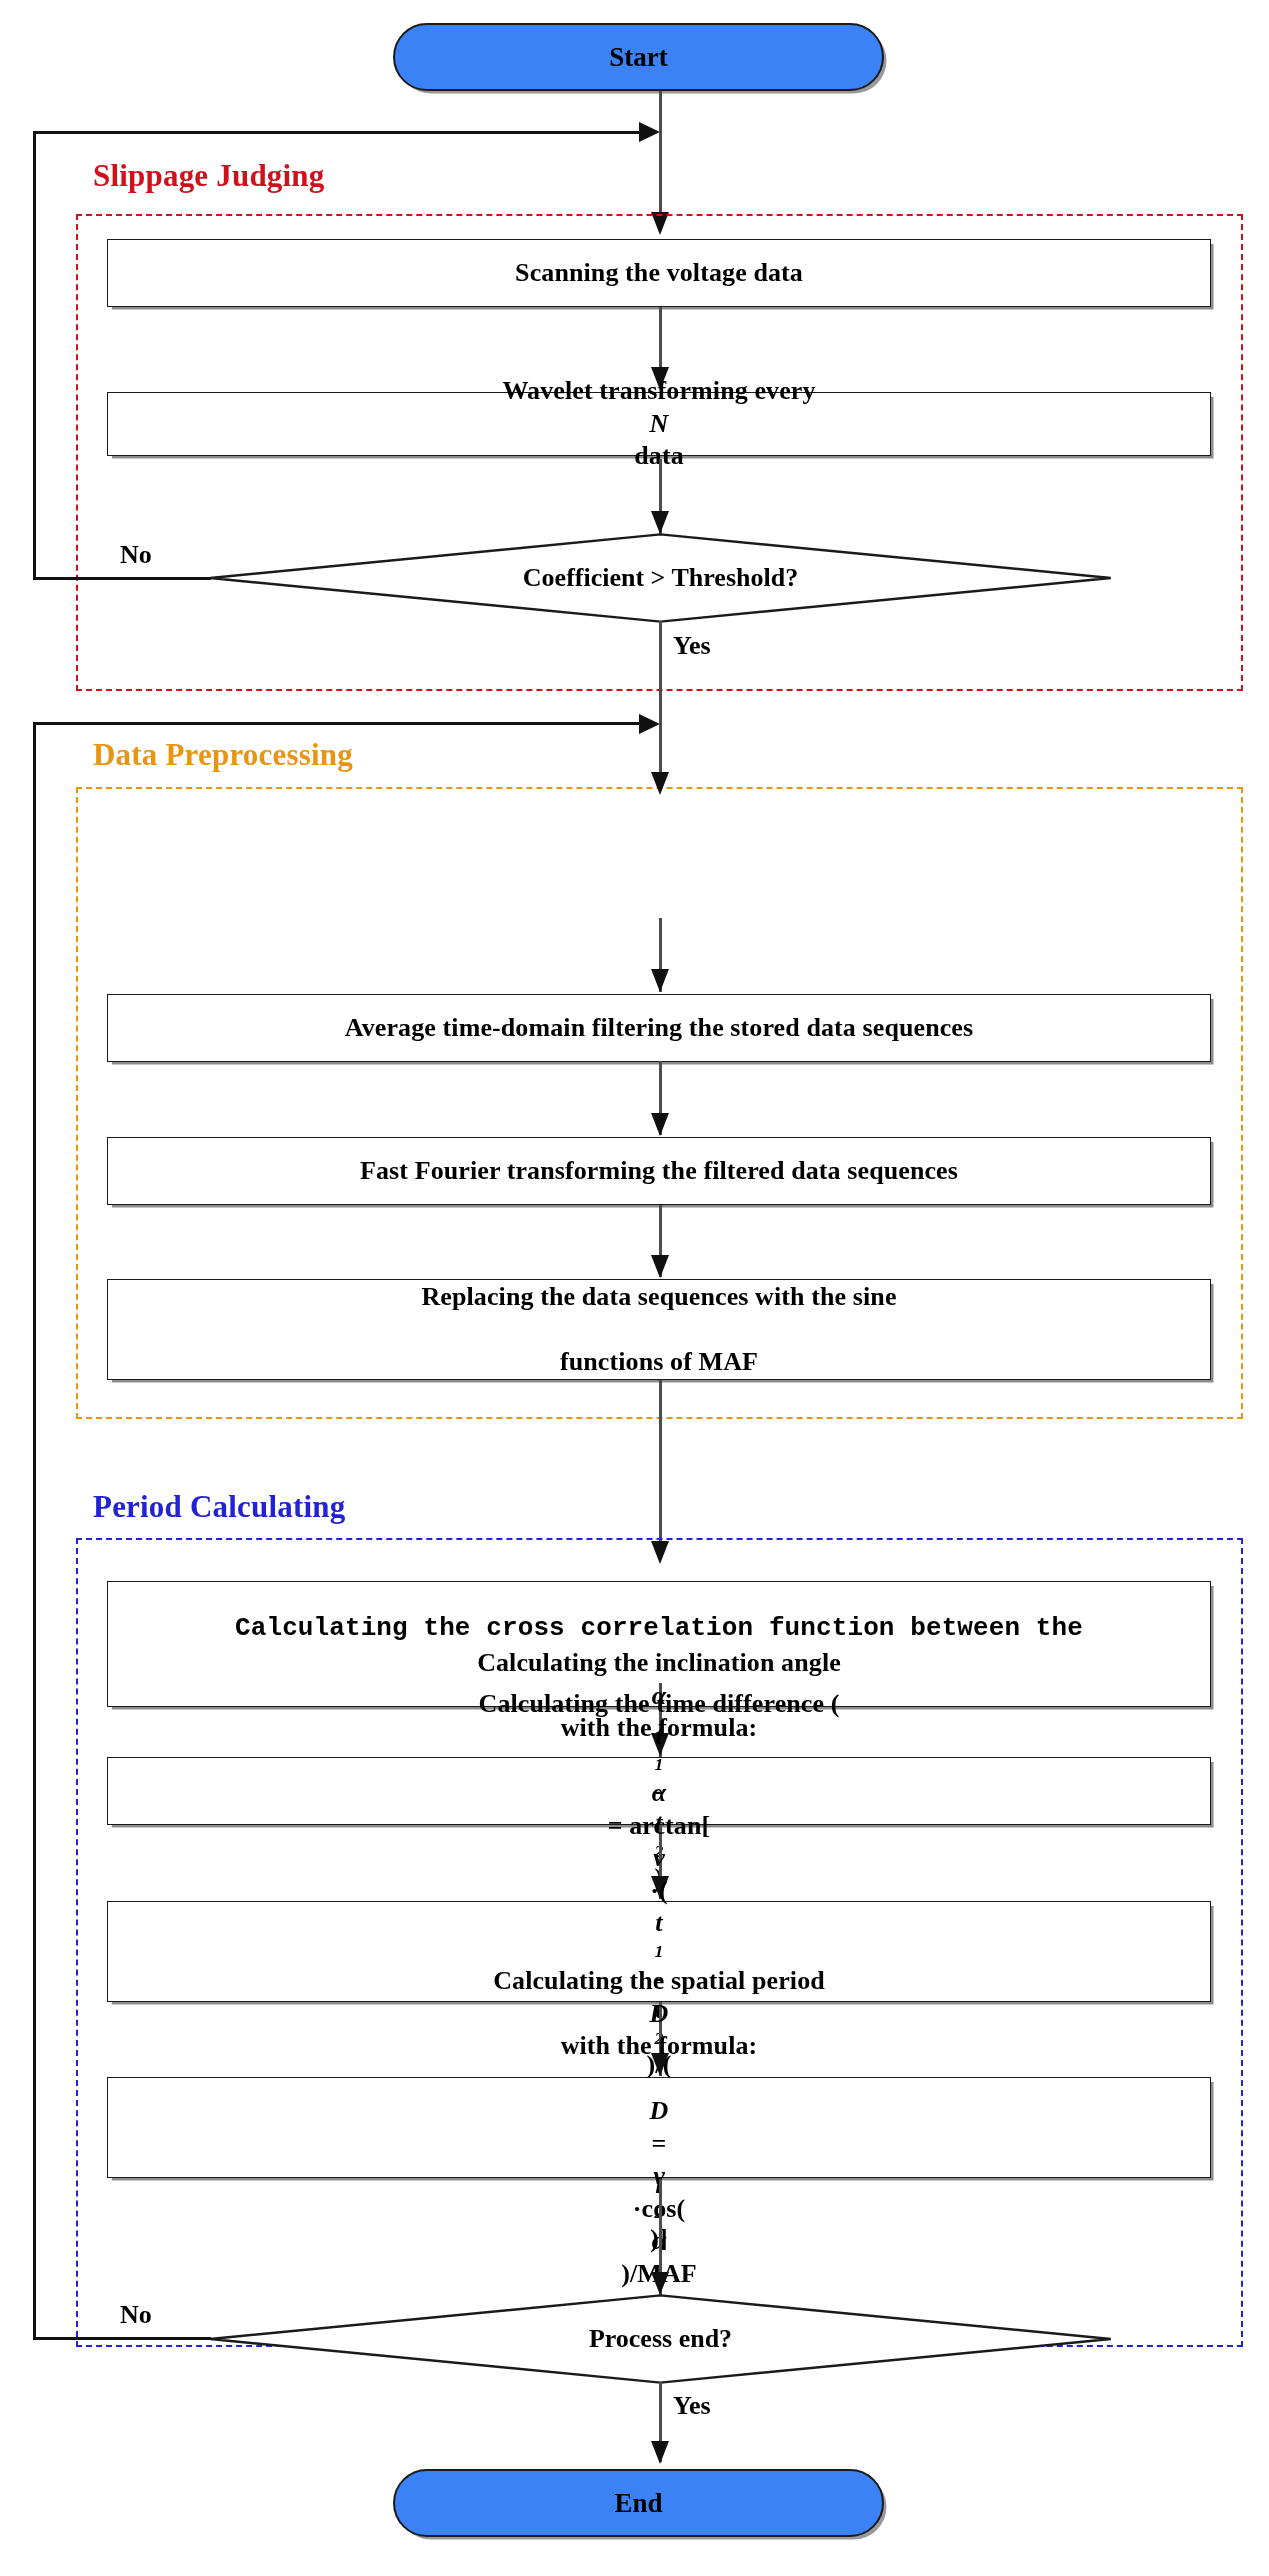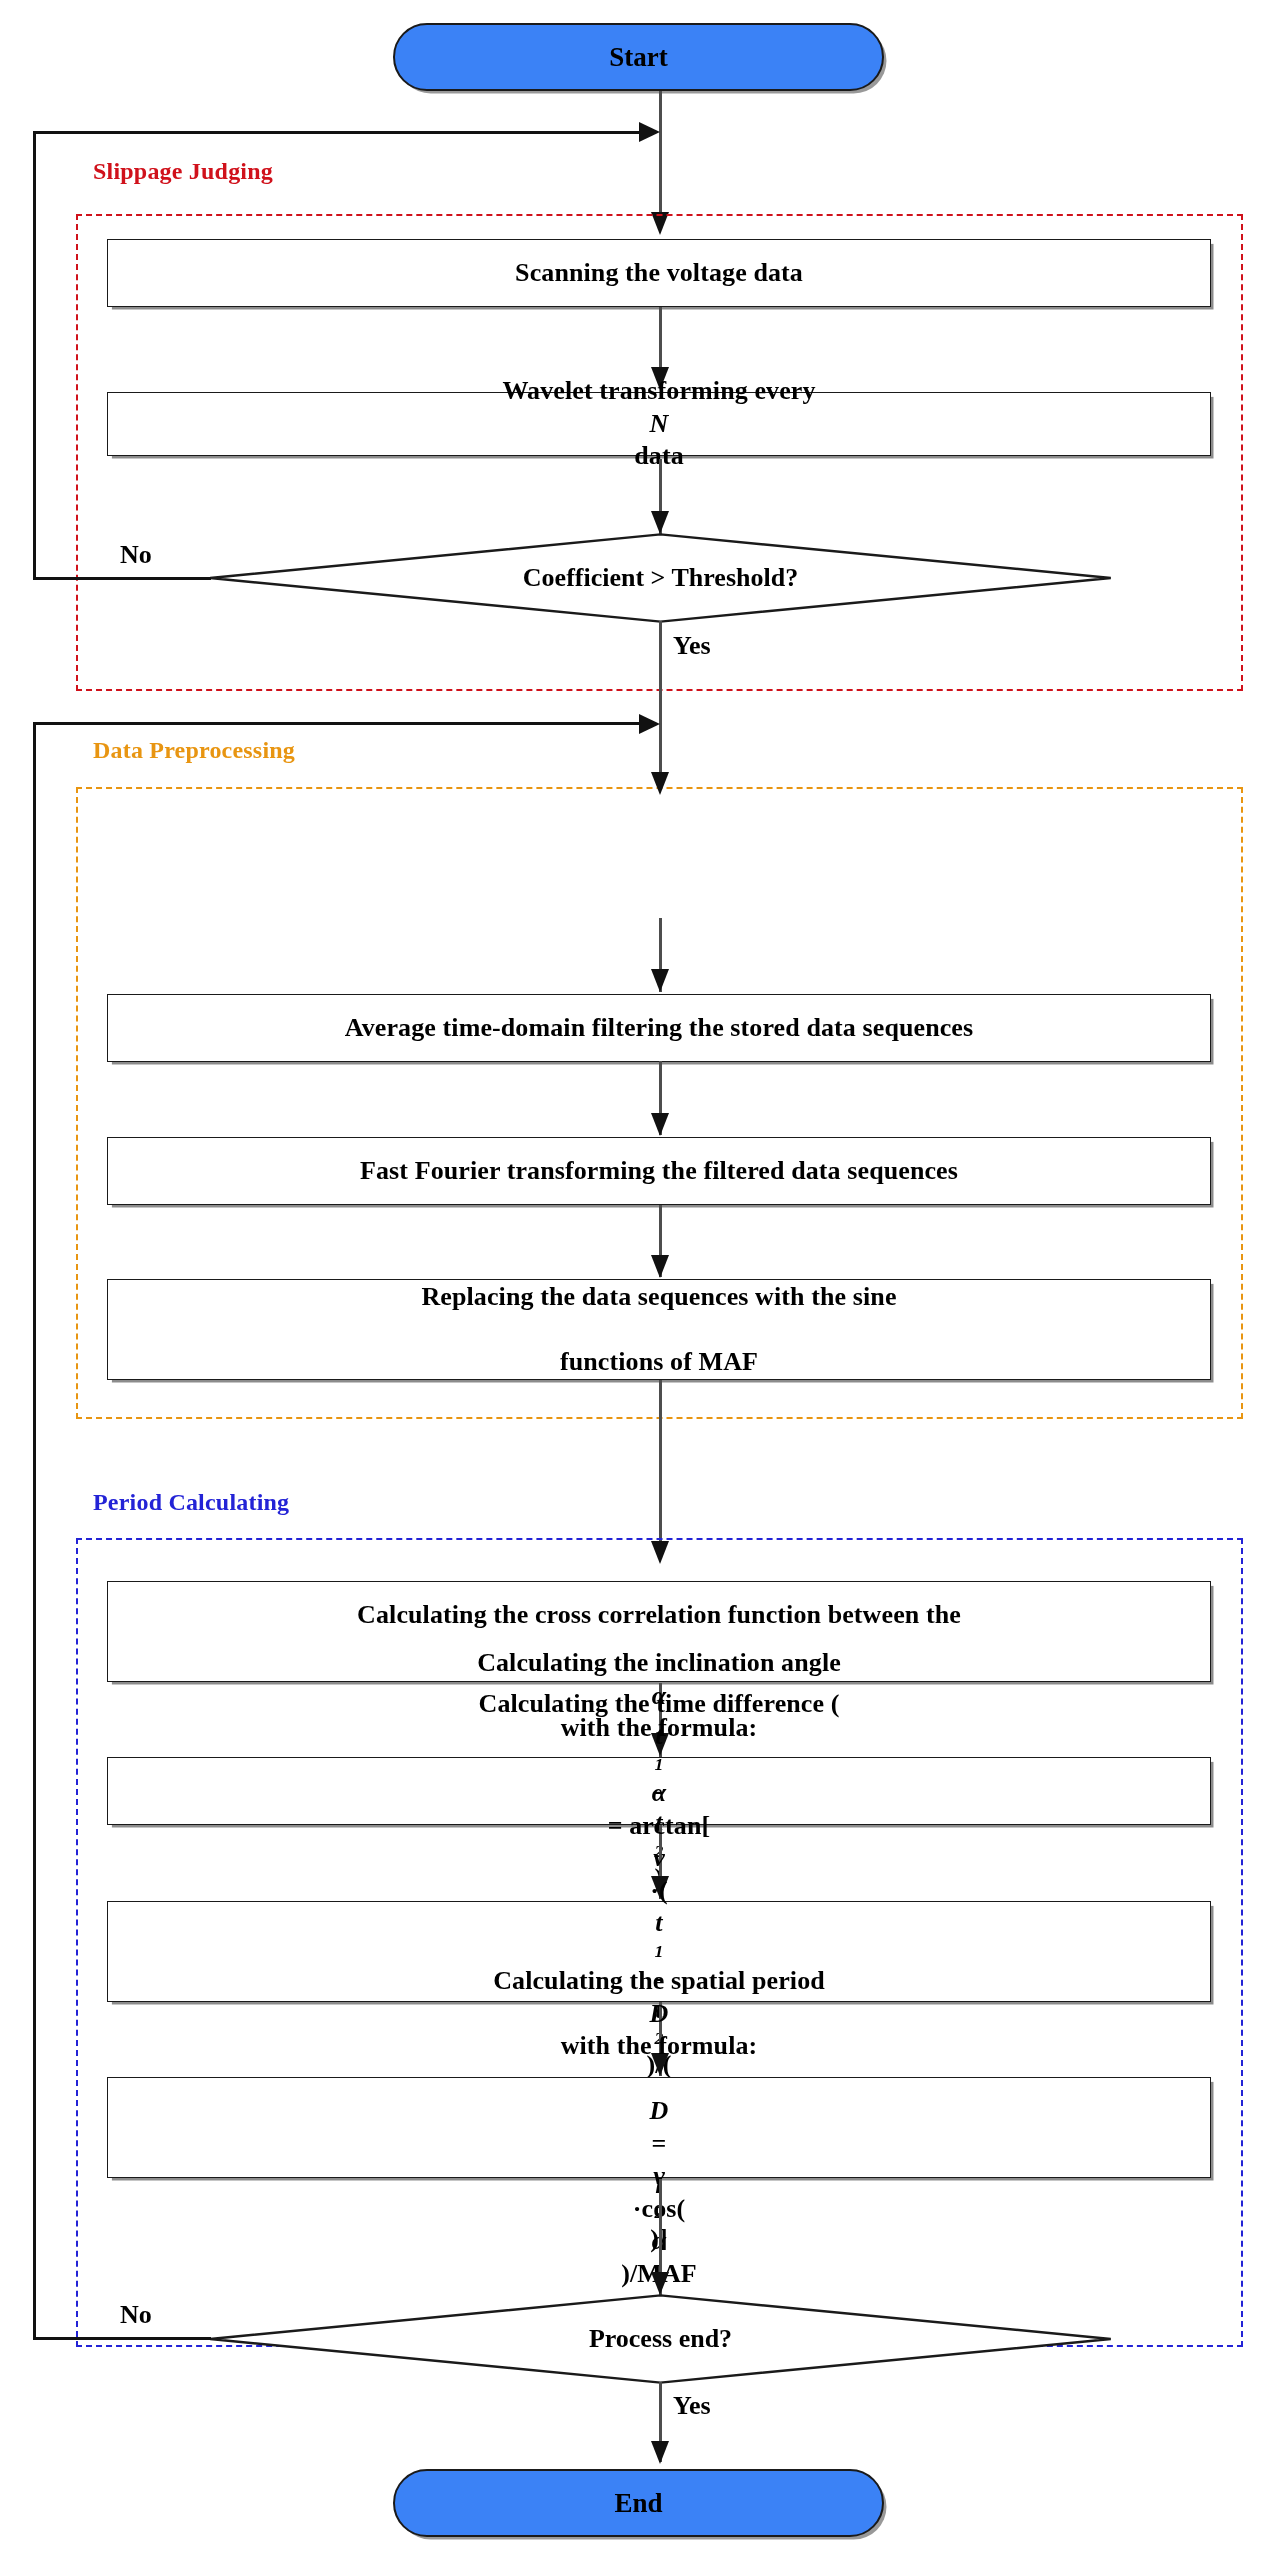--- a/index.html
+++ b/index.html
@@ -43,21 +43,21 @@
     pointer-events:none;
   }
 
   
   .group{position:absolute;box-sizing:border-box;background:transparent;}
   .group-red{border:2.5px dashed #d0111b;}
   .group-orange{border:2.5px dashed #e89511;}
   .group-blue{border:2.5px dashed #2323d6;}
 
   .grouplabel{
-    position:absolute;font-weight:bold;font-size:24px;
+    position:absolute;font-weight:bold;font-size:31px;
     white-space:nowrap;letter-spacing:0.2px;
   }
   .lbl-red{color:#d0111b;}
   .lbl-orange{color:#e89511;}
   .lbl-blue{color:#2323d6;}
 
   
   .vline{position:absolute;width:2.5px;background:#4d4d4d;}
   .vline-dark{position:absolute;width:3.1px;background:#111;}
   .hline-dark{position:absolute;height:3.1px;background:#111;}
@@ -174,21 +174,21 @@
 
   <div class="vline" style="left:659px;top:1380px;width:2.5px;height:166px;"></div>
 
   <div class="grouplabel lbl-blue" style="left:93px;top:1489px;">
     <span>Period Calculating</span>
   </div>
   <div class="group group-blue" style="left:76px;top:1538px;width:1167px;height:809px;"></div>
 
   <div class="arrowdown" style="left:651px;top:1541px;"></div>
 
-  <div class="proc" style="left:107px;top:1581px;width:1104px;height:101px;">
+  <div class="proc" style="left:107px;top:1581px;width:1104px;height:126px;font-family:Liberation Mono, monospace;">
     <span>
       <span>Calculating the cross correlation function between the</span><br>
     </span>
   </div>
 
   <div class="vline" style="left:659px;top:1683px;width:2.5px;height:74px;"></div>
   <div class="arrowdown" style="left:651px;top:1733px;"></div>
 
   <div class="proc" style="left:107px;top:1757px;width:1104px;height:68px;">
     <span>

